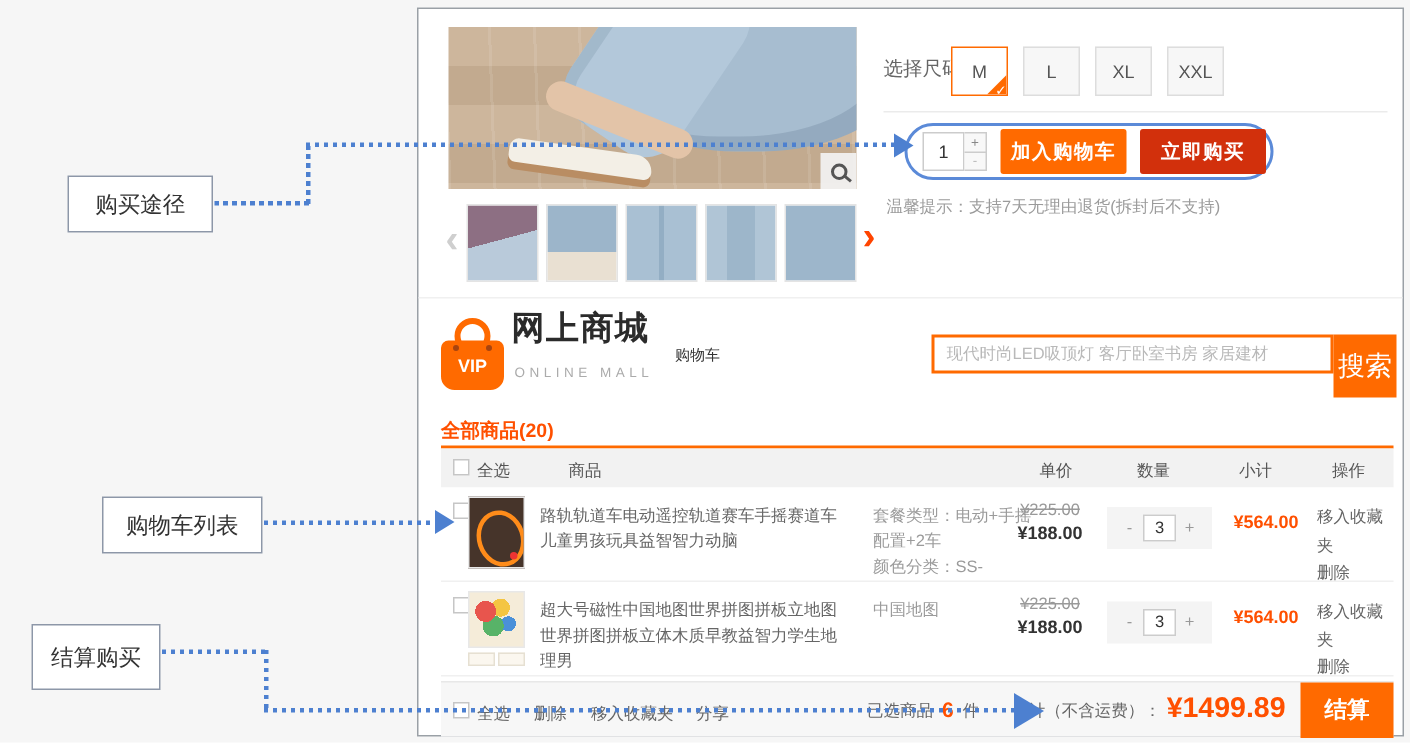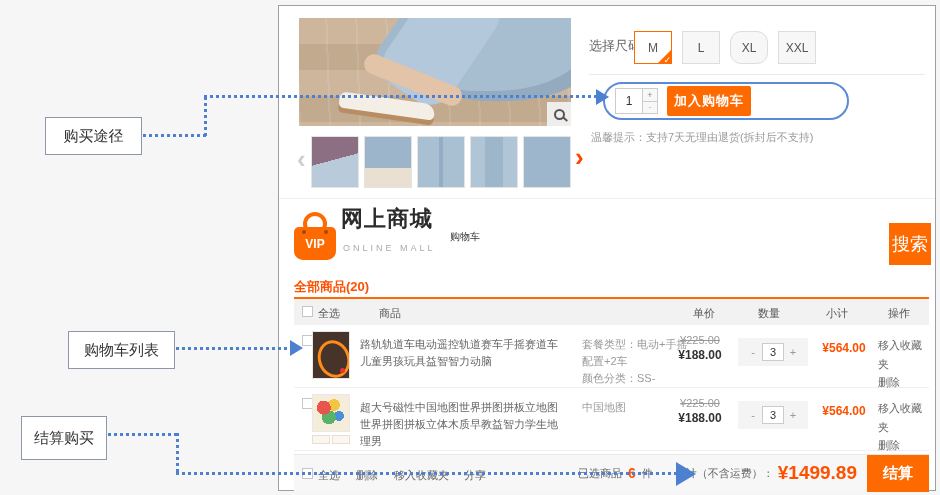--- a/index.html
+++ b/index.html
@@ -146,46 +146,48 @@
     <div class="abs thumb t5"></div>
     <div class="abs chev chev-next">›</div>
 
     <div class="abs size-label">选择尺码:</div>
     <div class="abs size-btn sel" style="left:355px;">
       <span>M</span>
       <span class="sel-corner"></span>
       <span class="sel-check">✓</span>
     </div>
     <div class="abs size-btn" style="left:403px;">L</div>
-    <div class="abs size-btn" style="left:451px;border-radius:11px;">XL</div>
+    <div class="abs size-btn" style="left:451px;">XL</div>
     <div class="abs size-btn" style="left:499px;">XXL</div>
     <div class="abs opt-divider"></div>
 
     <div class="abs cta-outline"></div>
     <div class="abs stepper">
       <input value="1" style="">
       <div class="step-col">
         <span>+</span>
         <span>-</span>
       </div>
     </div>
     <div class="abs cta-btn btn-cart">加入购物车</div>
+    <div class="abs cta-btn btn-buy">立即购买</div>
     <div class="abs tip">温馨提示：支持7天无理由退货(拆封后不支持)</div>
 
     <div class="abs section-hr"></div>
 
     <div class="abs bag">
       <div class="bag-handle"></div>
       <div class="bag-body">
         <span>VIP</span>
       </div>
     </div>
     <div class="abs shop-name">网上商城</div>
     <div class="abs shop-name-en">ONLINE MALL</div>
     <div class="abs page-title">购物车</div>
+    <input class="abs search-input" placeholder="现代时尚LED吸顶灯 客厅卧室书房 家居建材" style="">
     <div class="abs search-btn">搜索</div>
 
     <div class="abs tab">全部商品(20)</div>
     <div class="abs tab-underline"></div>
     <div class="abs thead">
       <span class="cbox h-cbox"></span>
       <span style="left:24px;">全选</span>
       <span style="left:85px;">商品</span>
       <span style="left:385px; width:50px; text-align:center;">单价</span>
       <span style="left:445px; width:60px; text-align:center;">数量</span>

